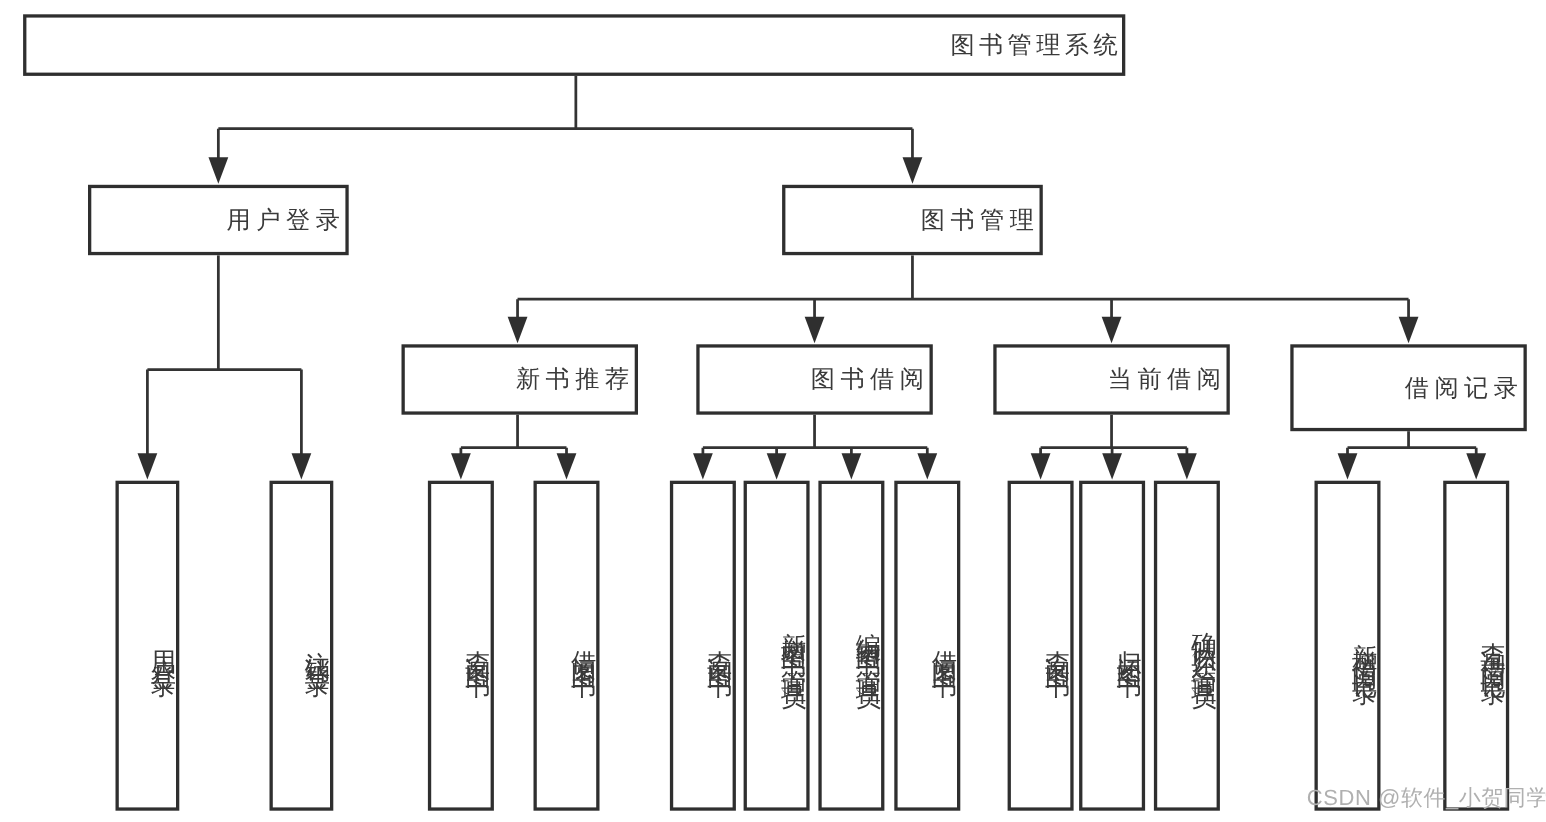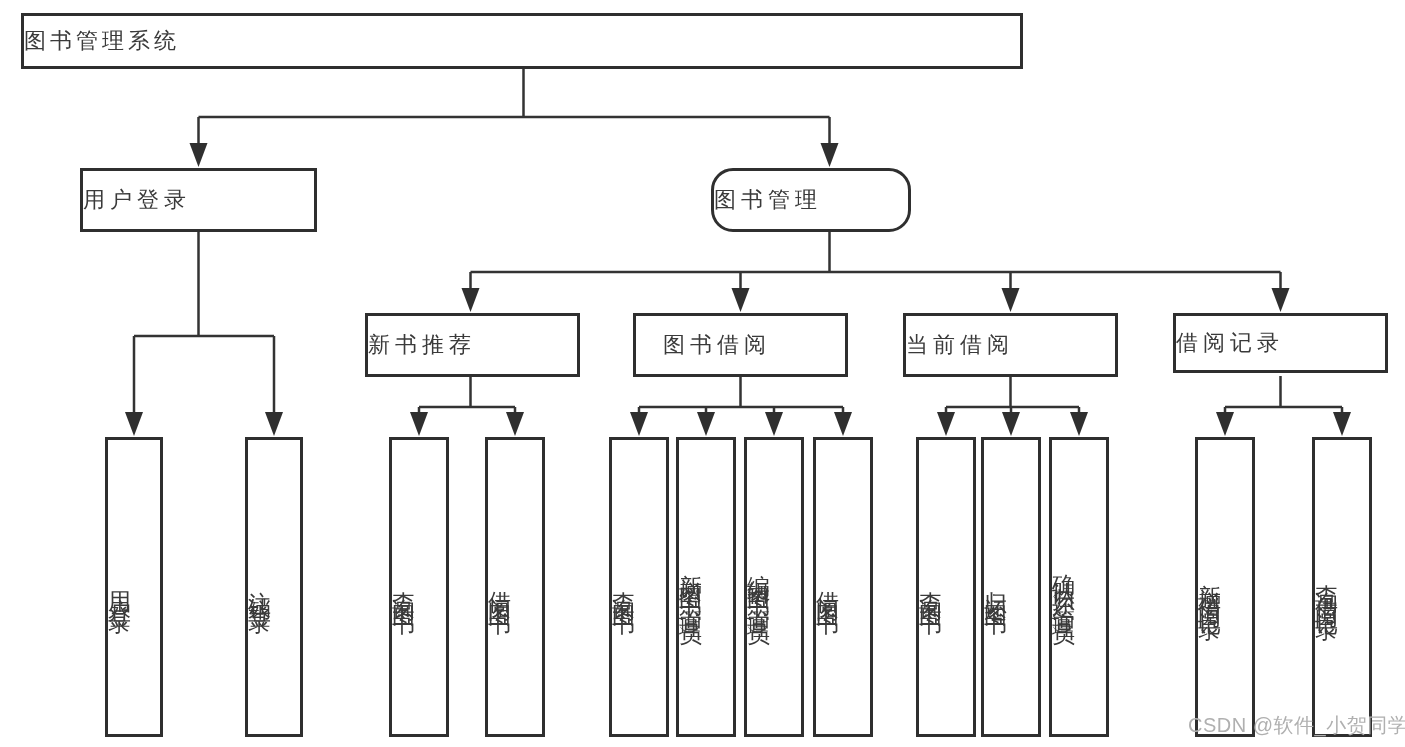--- a/index.html
+++ b/index.html
@@ -3,21 +3,21 @@
 <meta charset="utf-8">
 <style>
   html,body{margin:0;padding:0;background:#ffffff;}
   .stage{
     position:relative;width:1405px;height:747px;background:#ffffff;overflow:hidden;
     font-family:"Liberation Sans",sans-serif;color:#383838;
   }
   .wires{position:absolute;left:0;top:0;pointer-events:none;}
   .node{
     position:absolute;box-sizing:border-box;background:#ffffff;
-    border:3px solid #2f2f2f;display:flex;align-items:center;justify-content:flex-start;
+    border:3px solid #2f2f2f;display:flex;align-items:center;justify-content:flex-end;
   }
   .hlabel{font-size:22px;letter-spacing:5px;white-space:nowrap;color:#3a3a3a;}
   .root-label{font-size:22px;letter-spacing:4px;}
   .leaf .vtext{
     writing-mode:vertical-rl;text-orientation:mixed;
     font-size:23px;letter-spacing:7px;line-height:1;white-space:nowrap;color:#3a3a3a;
   }
   .watermark{
     position:absolute;left:1188px;top:712px;font-size:20px;color:#b0b0b0;
     white-space:nowrap;letter-spacing:0.5px;
@@ -68,34 +68,34 @@
     </g>
   </svg>
 
   <div class="node" style="left:21px;top:13px;width:1002px;height:56px;">
     <span class="hlabel root-label">图书管理系统</span>
   </div>
 
   <div class="node" style="left:80px;top:168px;width:237px;height:64px;">
     <span class="hlabel">用户登录</span>
   </div>
-  <div class="node" style="left:711px;top:168px;width:200px;height:64px;border-radius:22px;">
+  <div class="node" style="left:711px;top:168px;width:237px;height:64px;">
     <span class="hlabel">图书管理</span>
   </div>
 
   <div class="node" style="left:365px;top:313px;width:215px;height:64px;">
     <span class="hlabel">新书推荐</span>
   </div>
   <div class="node" style="left:633px;top:313px;width:215px;height:64px;padding-left:27px;">
     <span class="hlabel">图书借阅</span>
   </div>
   <div class="node" style="left:903px;top:313px;width:215px;height:64px;">
     <span class="hlabel">当前借阅</span>
   </div>
-  <div class="node" style="left:1173px;top:313px;width:215px;height:60px;">
+  <div class="node" style="left:1173px;top:313px;width:215px;height:79px;">
     <span class="hlabel">借阅记录</span>
   </div>
 
   <div class="node leaf" style="left:105px;top:437px;width:58px;height:300px;">
     <span class="vtext">用户登录</span>
   </div>
   <div class="node leaf" style="left:245px;top:437px;width:58px;height:300px;">
     <span class="vtext">注销登录</span>
   </div>
 

